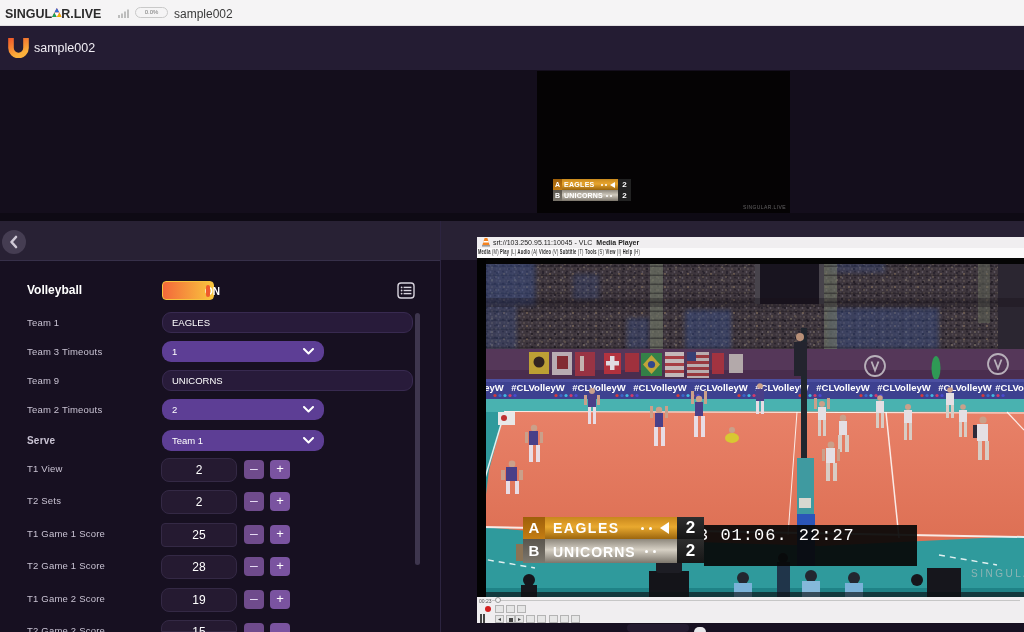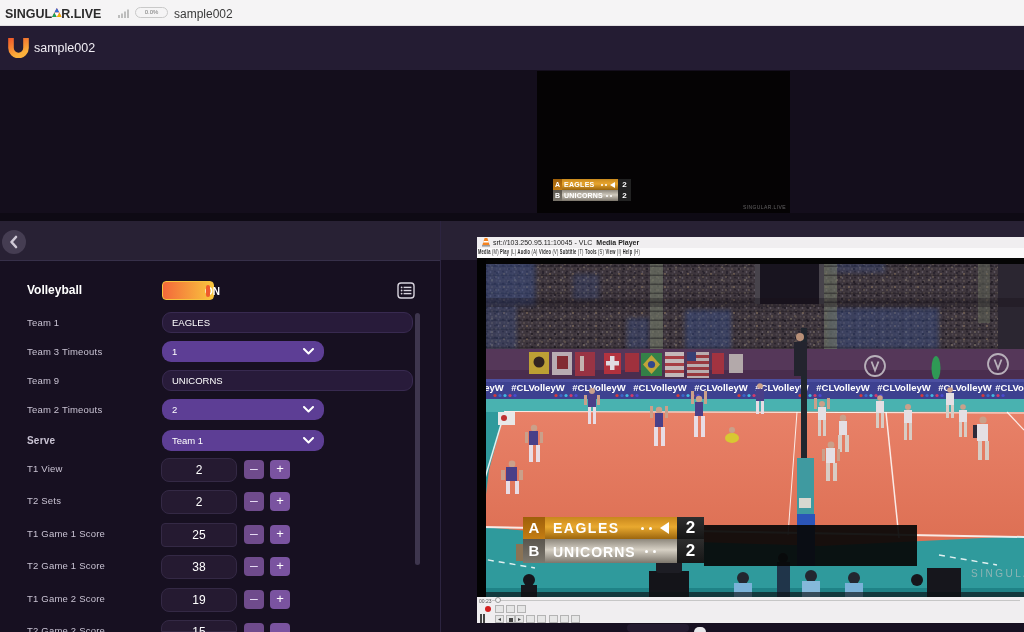--- a/index.html
+++ b/index.html
@@ -126,21 +126,21 @@
   <div class="abs" style="left:161px;top:490px;width:76px;height:24px;background:#251a31;border:1px solid #342945;border-radius:8px;color:#fff;font-size:12px;line-height:23px;text-align:center;">2</div>
   <div class="abs" style="left:244px;top:492px;width:20px;height:19px;background:#6f4b8c;border-radius:4px;color:#e4d9f2;font-size:14px;line-height:17px;text-align:center;">–</div>
   <div class="abs" style="left:270px;top:492px;width:20px;height:19px;background:#7a53a0;border-radius:4px;color:#fff;font-size:13px;line-height:18px;text-align:center;">+</div>
 
   <div class="abs" style="left:27px;top:528px;font-size:9.5px;color:#c9c3d3;letter-spacing:0.2px;">T1 Game 1 Score</div>
   <div class="abs" style="left:161px;top:523px;width:76px;height:24px;background:#251a31;border:1px solid #342945;border-radius:4px;color:#fff;font-size:12px;line-height:23px;text-align:center;">25</div>
   <div class="abs" style="left:244px;top:525px;width:20px;height:19px;background:#6f4b8c;border-radius:4px;color:#e4d9f2;font-size:14px;line-height:17px;text-align:center;">–</div>
   <div class="abs" style="left:270px;top:525px;width:20px;height:19px;background:#7a53a0;border-radius:4px;color:#fff;font-size:13px;line-height:18px;text-align:center;">+</div>
 
   <div class="abs" style="left:27px;top:560px;font-size:9.5px;color:#c9c3d3;letter-spacing:0.2px;">T2 Game 1 Score</div>
-  <div class="abs" style="left:161px;top:555px;width:76px;height:24px;background:#251a31;border:1px solid #342945;border-radius:8px;color:#fff;font-size:12px;line-height:23px;text-align:center;">38</div>
+  <div class="abs" style="left:161px;top:555px;width:76px;height:24px;background:#251a31;border:1px solid #342945;border-radius:8px;color:#fff;font-size:12px;line-height:23px;text-align:center;">28</div>
   <div class="abs" style="left:244px;top:557px;width:20px;height:19px;background:#6f4b8c;border-radius:4px;color:#e4d9f2;font-size:14px;line-height:17px;text-align:center;">–</div>
   <div class="abs" style="left:270px;top:557px;width:20px;height:19px;background:#7a53a0;border-radius:4px;color:#fff;font-size:13px;line-height:18px;text-align:center;">+</div>
 
   <div class="abs" style="left:27px;top:593px;font-size:9.5px;color:#c9c3d3;letter-spacing:0.2px;">T1 Game 2 Score</div>
   <div class="abs" style="left:161px;top:588px;width:76px;height:24px;background:#251a31;border:1px solid #342945;border-radius:8px;color:#fff;font-size:12px;line-height:23px;text-align:center;">19</div>
   <div class="abs" style="left:244px;top:590px;width:20px;height:19px;background:#6f4b8c;border-radius:4px;color:#e4d9f2;font-size:14px;line-height:17px;text-align:center;">–</div>
   <div class="abs" style="left:270px;top:590px;width:20px;height:19px;background:#7a53a0;border-radius:4px;color:#fff;font-size:13px;line-height:18px;text-align:center;">+</div>
 
   <div class="abs" style="left:27px;top:625px;font-size:9.5px;color:#c9c3d3;letter-spacing:0.2px;">T2 Game 2 Score</div>
   <div class="abs" style="left:161px;top:620px;width:76px;height:12px;background:#251a31;border:1px solid #342945;border-radius:8px 8px 0 0;color:#fff;font-size:12px;line-height:23px;text-align:center;">15</div>
@@ -446,20 +446,21 @@
       </div>
       <div class="abs" style="left:200px;top:259px;width:27px;height:22px;background:linear-gradient(180deg,#2e2e2e,#161616);color:#fff;font-size:17px;font-weight:bold;text-align:center;line-height:22px;">2</div>
       <div class="abs" style="left:46px;top:281px;width:154px;height:24px;background:linear-gradient(180deg,#8e887d,#d6d0c4 45%,#7c766c);">
         <div class="abs" style="left:0;top:0;width:22px;height:24px;background:linear-gradient(180deg,#5a554d,#7d786e);color:#fff;font-weight:bold;font-size:15px;text-align:center;line-height:24px;">B</div>
         <div class="abs" style="left:30px;top:5px;font-size:14px;font-weight:bold;color:#fff;letter-spacing:1px;">UNICORNS</div>
         <div class="abs" style="left:122px;top:11px;width:3px;height:3px;border-radius:50%;background:#fff;"></div>
         <div class="abs" style="left:130px;top:11px;width:3px;height:3px;border-radius:50%;background:#fff;"></div>
       </div>
       <div class="abs" style="left:200px;top:281px;width:27px;height:24px;background:linear-gradient(180deg,#2e2e2e,#161616);color:#fff;font-size:17px;font-weight:bold;text-align:center;line-height:24px;">2</div>
       <div class="abs" style="left:227px;top:267px;width:213px;height:41px;background:rgba(8,8,8,0.93);color:#fff;font-family:'Liberation Mono',monospace;overflow:hidden;">
+        <div class="abs" style="left:-6px;top:1px;font-size:17px;letter-spacing:1px;">3 01:06. 22:27</div>
       </div>
     </div>
 
     <div class="abs" style="left:0;top:360px;width:547px;height:7px;background:#f0eef0;">
       <div class="abs" style="left:2px;top:1px;font-size:5px;color:#555;">00:23</div>
       <div class="abs" style="left:15px;top:3px;width:528px;height:1px;background:#c6c6c6;"></div>
       <div class="abs" style="left:18px;top:0px;width:6px;height:6px;border-radius:50%;background:#f4f4f4;border:1px solid #999;"></div>
     </div>
 
     <div class="abs" style="left:0;top:367px;width:547px;height:19px;background:#f0eef0;">

